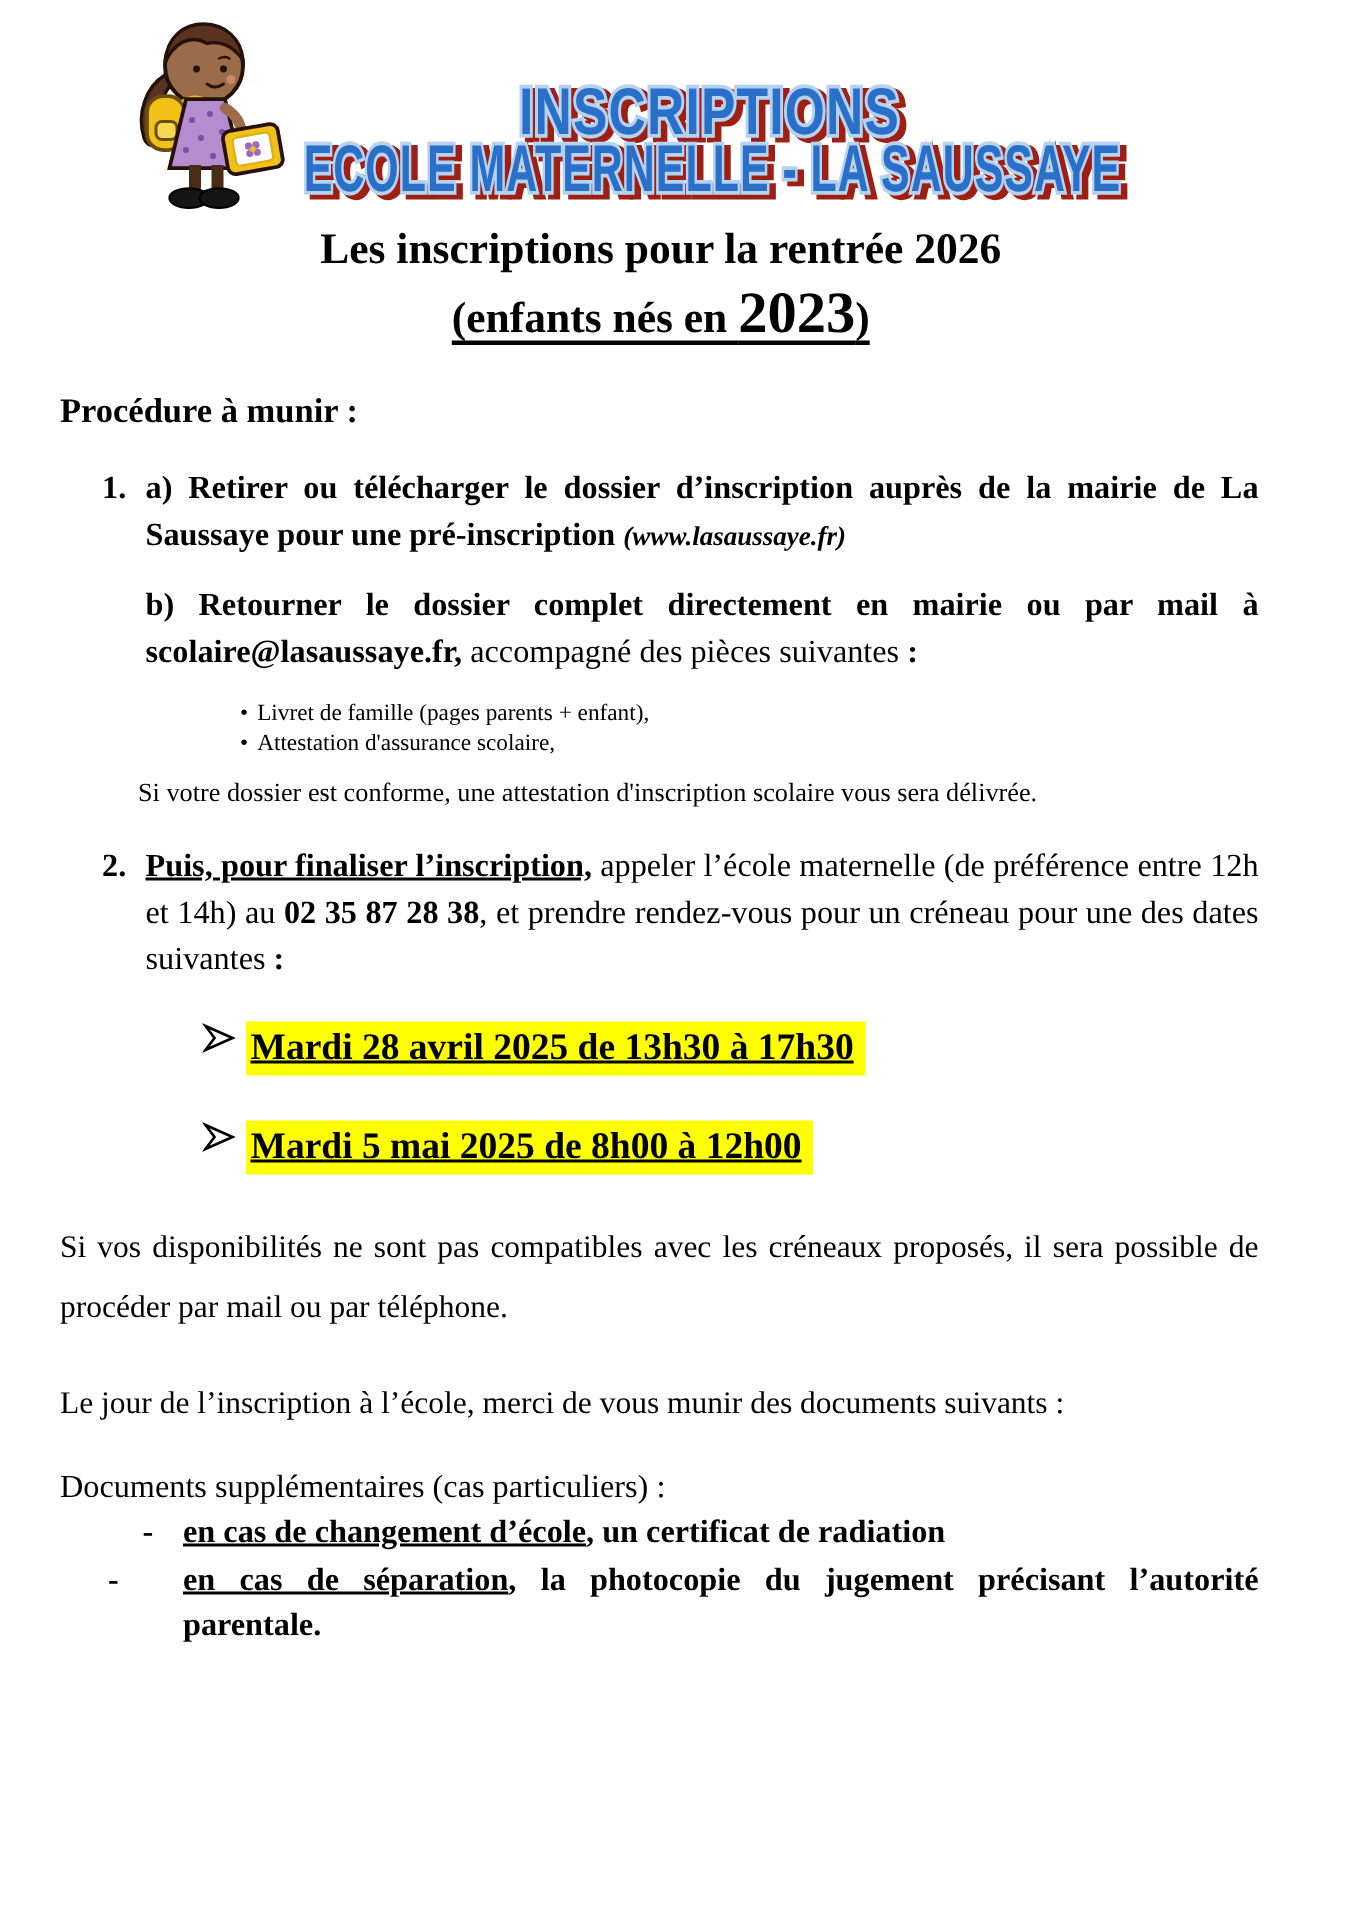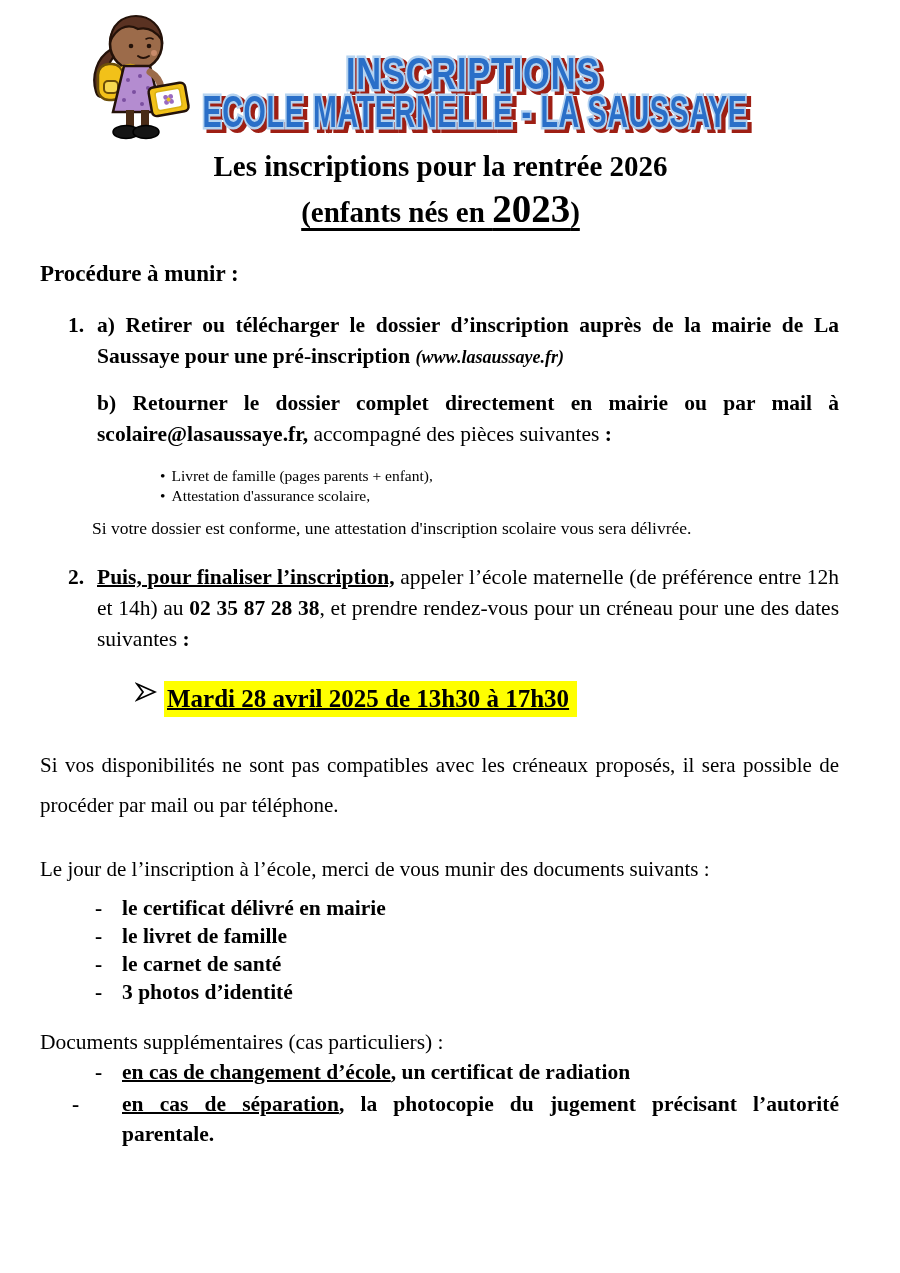--- a/index.html
+++ b/index.html
@@ -159,29 +159,29 @@
         <p><span class="step2-underline">Puis, pour finaliser l’inscription,</span><span> appeler l’école maternelle (de préférence entre 12h et 14h) au </span><span class="bold">02 35 87 28 38</span><span>, et prendre rendez-vous pour un créneau pour une des dates suivantes </span><span class="bold">:</span></p>
       </div>
     </div>
 
     <div class="date-line">
       <svg class="arrow-icon" width="22" height="22" viewBox="0 0 22 22">
         <path d="M2 3 L20 11 L2 19 L8 11 Z" fill="#ffffff" stroke="#000000" stroke-width="1.8" stroke-linejoin="miter"></path>
       </svg>
       <span class="hl">Mardi 28 avril 2025 de 13h30 à 17h30</span>
     </div>
+    <div class="date-line">
+      <svg class="arrow-icon" width="22" height="22" viewBox="0 0 22 22">
+        <path d="M2 3 L20 11 L2 19 L8 11 Z" fill="#ffffff" stroke="#000000" stroke-width="1.8" stroke-linejoin="miter"></path>
+      </svg>
+      <span class="hl">Mardi 5 mai 2025 de 8h00 à 12h00</span>
+    </div>
 
     <p class="para">Si vos disponibilités ne sont pas compatibles avec les créneaux proposés, il sera possible de procéder par mail ou par téléphone.</p>
     <p class="para para-bring">Le jour de l’inscription à l’école, merci de vous munir des documents suivants :</p>
 
-    <ul class="req-list">
-      <li>le certificat délivré en mairie</li>
-      <li>le livret de famille</li>
-      <li>le carnet de santé</li>
-      <li>3 photos d’identité</li>
-    </ul>
 
     <p class="extra-heading">Documents supplémentaires (cas particuliers) :</p>
     <p class="extra-item"><span class="u">en cas de changement d’école</span><span>, un certificat de radiation</span></p>
     <p class="extra-item second"><span class="u">en cas de séparation</span><span>, la photocopie du jugement précisant l’autorité parentale.</span></p>
 
   </div>
 </div>
 
 </body></html>

